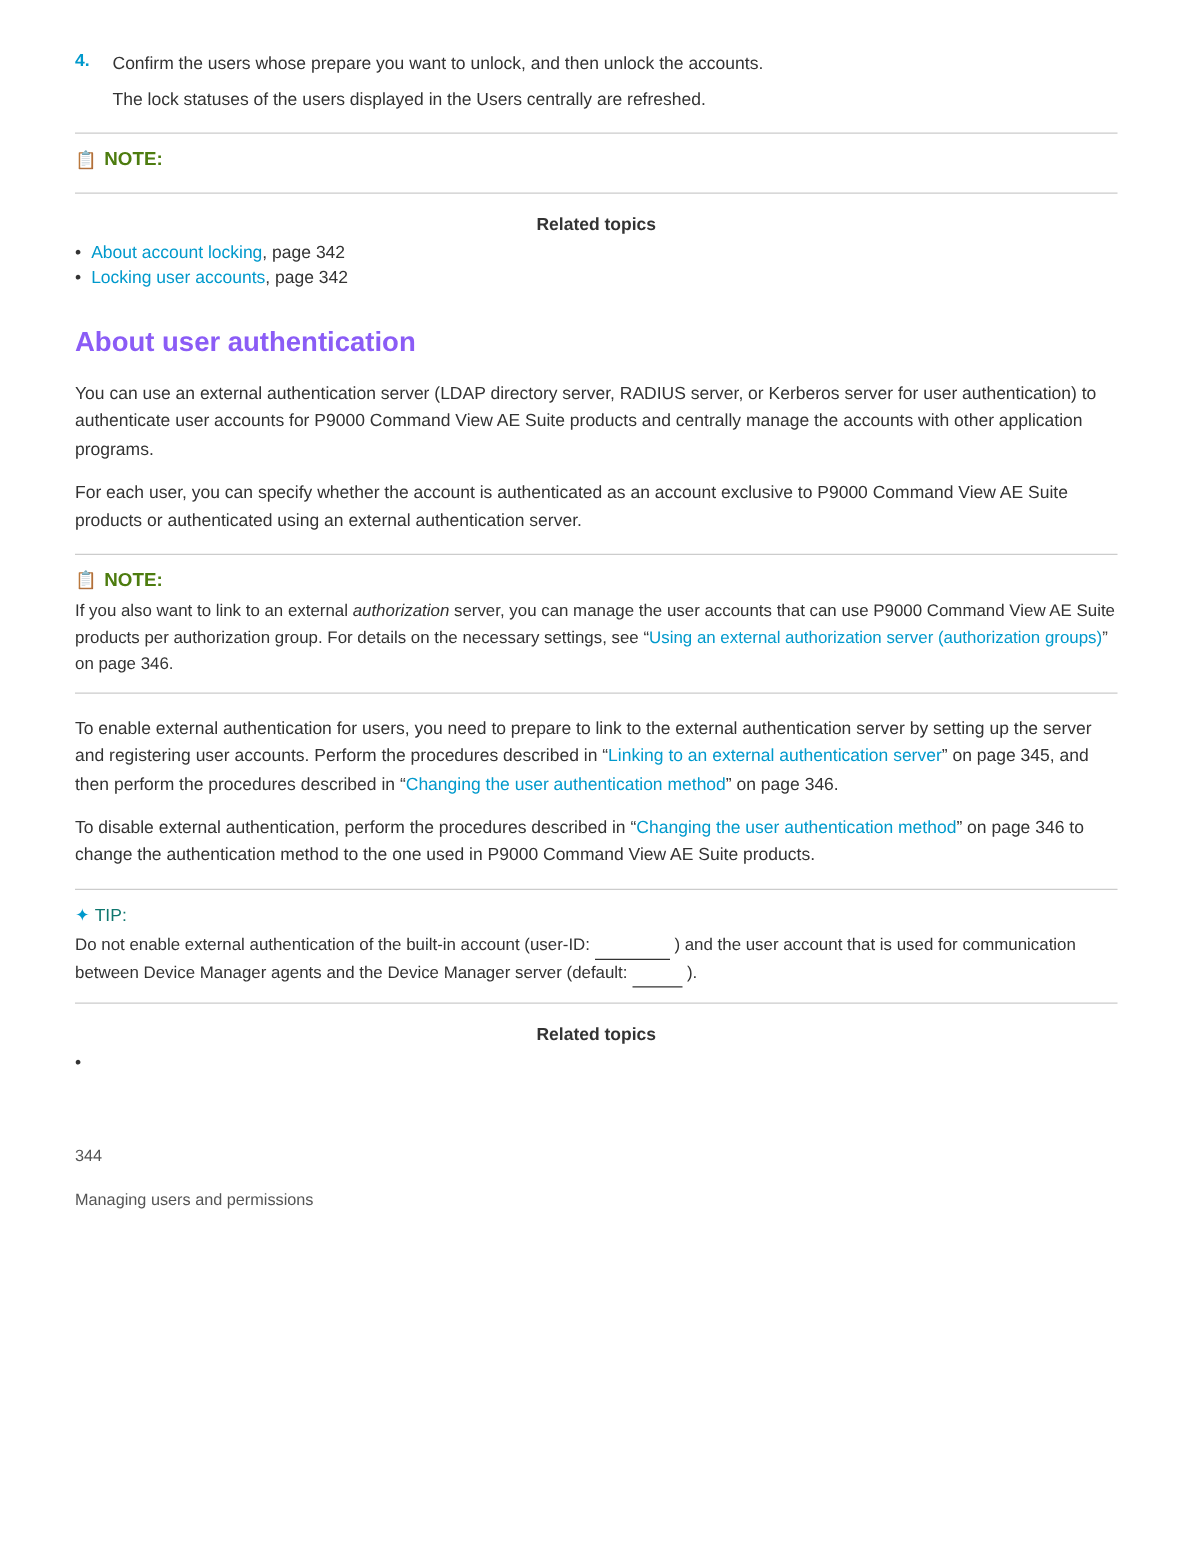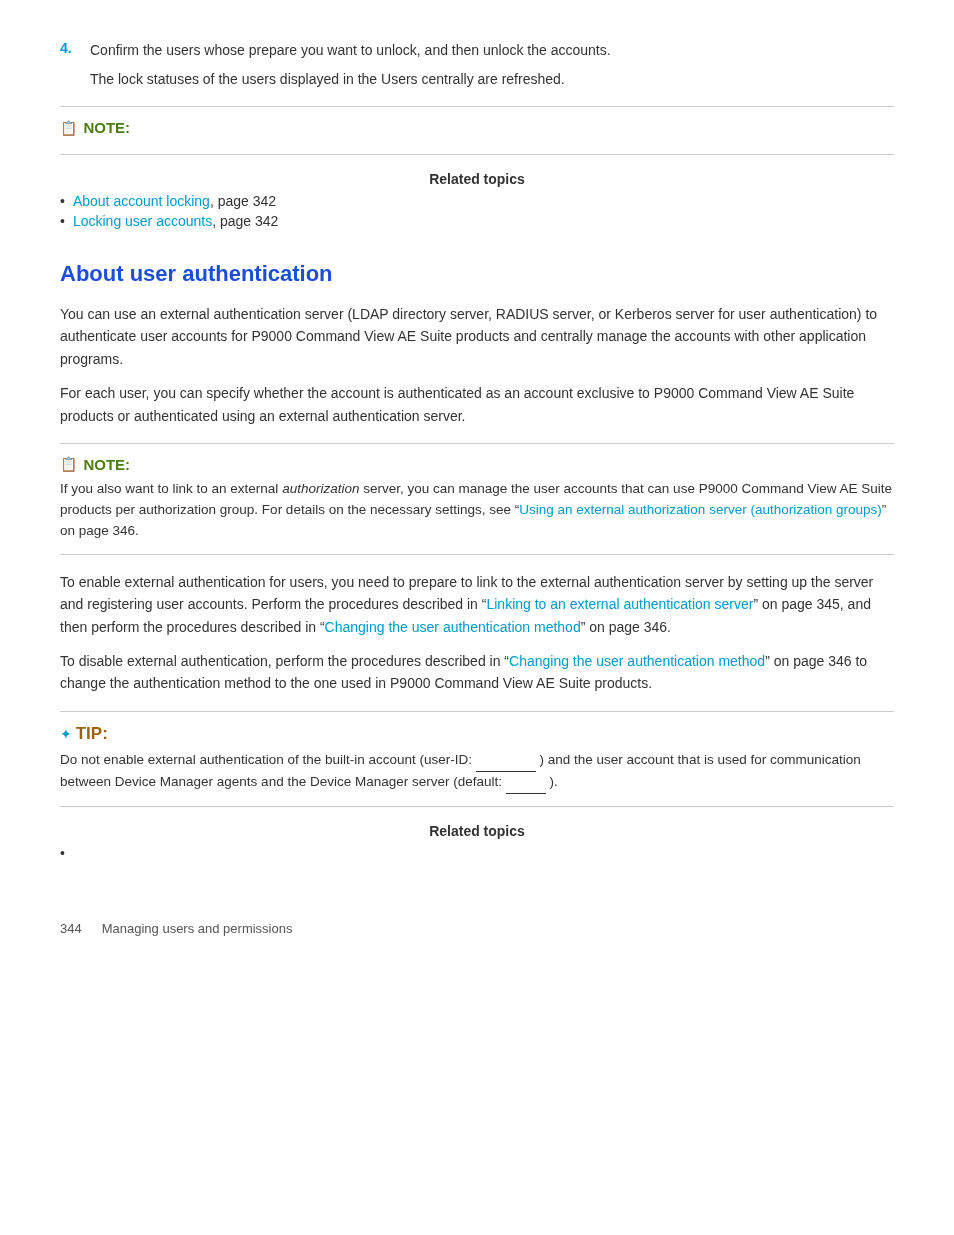--- a/index.html
+++ b/index.html
@@ -68,23 +68,23 @@
       display: flex;
       align-items: center;
       margin-bottom: 6px;
     }
     .tip-icon {
       margin-right: 4px;
       font-size: 14px;
       color: #0099cc;
     }
     .tip-label {
-      color: #a16207;
-      font-weight: bold;
-      font-size: 17px;
+      color: #0f766e;
+      font-weight: normal;
+      font-size: 14px;
     }
     .tip-body {
       line-height: 1.55;
       font-size: 13.5px;
       color: #333;
     }
     .related-topics {
       margin: 16px 0;
       text-align: center;
     }
@@ -101,37 +101,38 @@
     }
     .bullet {
       margin-right: 8px;
       color: #333;
     }
     .link {
       color: #0099cc;
       text-decoration: none;
     }
     .section-title {
-      color: #1d4ed8;
+      color: #8b5cf6;
       font-size: 22px;
       font-weight: bold;
       margin: 32px 0 16px 0;
     }
     .body-text {
       line-height: 1.6;
       margin-bottom: 12px;
       font-size: 14px;
       color: #333;
     }
     .footer {
       margin-top: 60px;
       font-size: 13px;
       color: #555;
       display: flex;
       gap: 20px;
+      flex-direction: column;
     }
     .footer-page {
       font-weight: normal;
     }
     .inline-blank {
       display: inline-block;
       width: 60px;
       border-bottom: 1px solid #333;
     }
     .inline-blank-sm {

